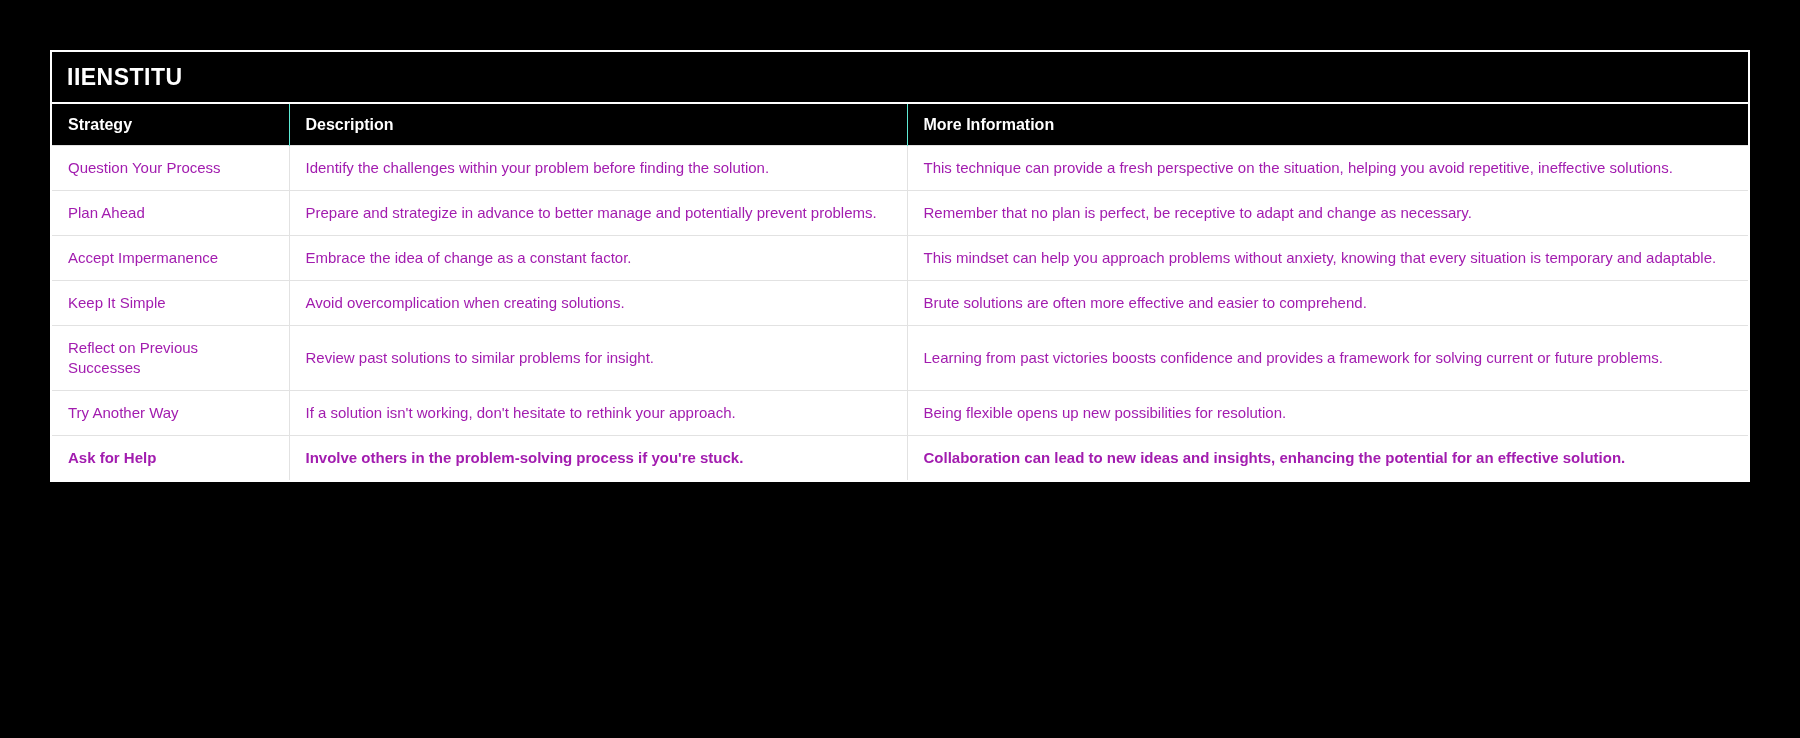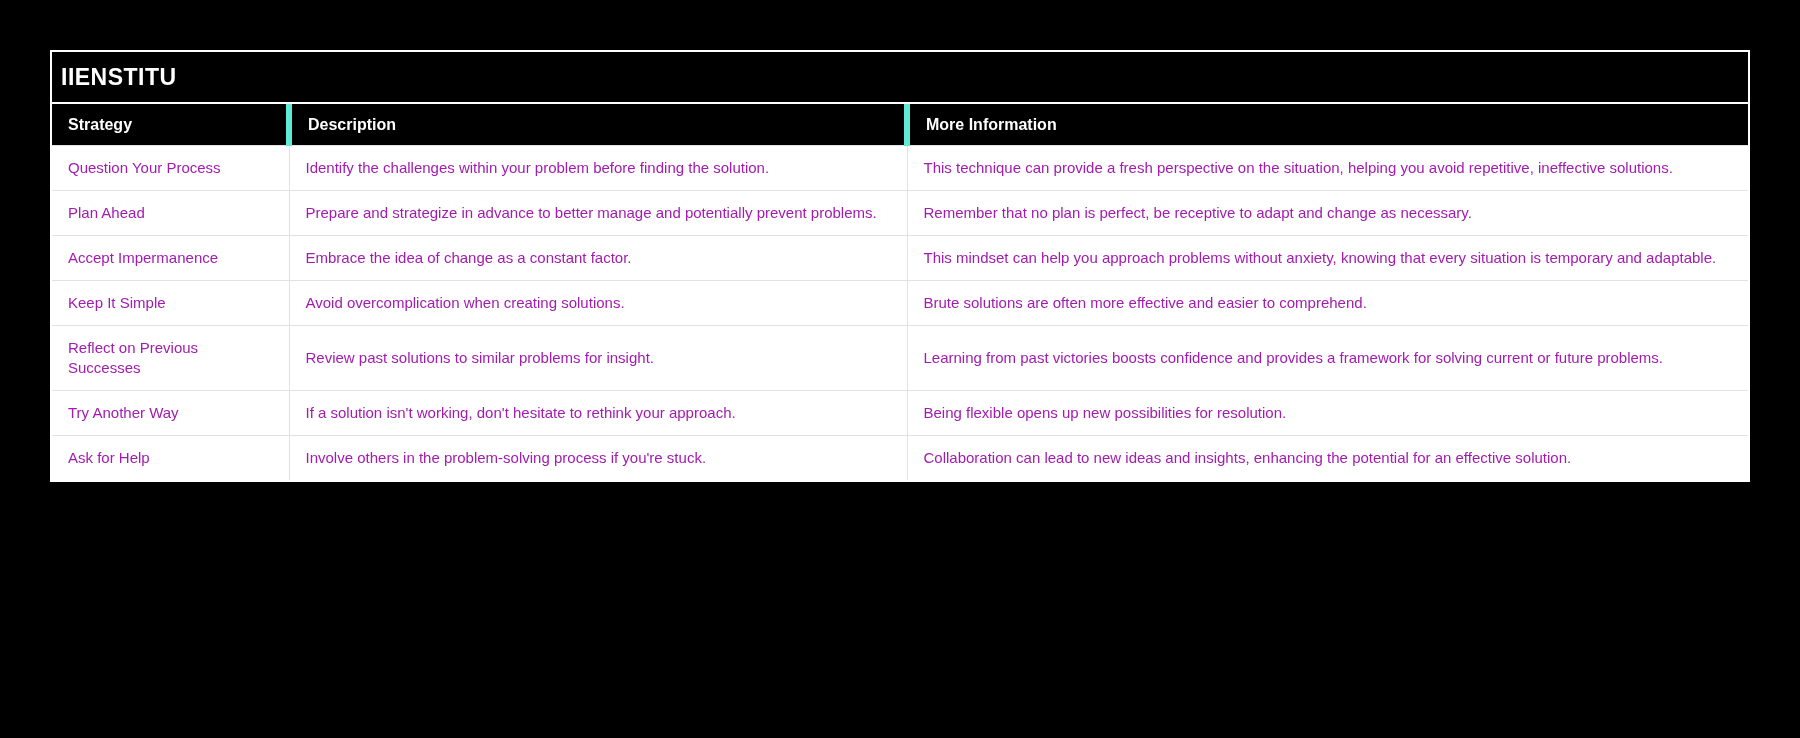--- a/index.html
+++ b/index.html
@@ -23,56 +23,56 @@
     background: #000000;
     border: 2px solid #ffffff;
   }
   .title-bar {
     background: #000000;
     color: #ffffff;
     font-size: 23px;
     font-weight: 700;
     letter-spacing: 0.5px;
     line-height: 26px;
-    padding: 12px 9px;
+    padding: 12px 15px;
     border-bottom: 2px solid #ffffff;
   }
   table.strategies {
     width: 100%;
     border-collapse: collapse;
     table-layout: fixed;
   }
   col.c1 { width: 237px; }
   col.c2 { width: 618px; }
   table.strategies th {
     background: #000000;
     color: #ffffff;
     text-align: left;
     font-size: 16px;
     font-weight: 700;
     line-height: 19px;
     padding: 11px 16px;
-    border-right: 6px solid #5eead4;
+    border-right: 1px solid #5eead4;
   }
   table.strategies th:last-child {
     border-right: none;
   }
   table.strategies td {
     background: #ffffff;
     color: #a21caf;
     font-size: 15px;
     line-height: 20px;
     padding: 12px 16px;
     vertical-align: middle;
     border: 1px solid #e2e2e2;
     word-wrap: break-word;
   }
   table.strategies td:first-child { border-left: none; }
   table.strategies td:last-child { border-right: none; }
-  table.strategies tr:last-child td { border-bottom: none; }
+  table.strategies tr:last-child td { border-bottom: none; font-weight: bold; }
 </style>
 </head>
 <body>
 
 <div class="table-frame">
   <div class="title-bar">IIENSTITU</div>
   <table class="strategies">
     <colgroup>
       <col class="c1">
       <col class="c2">

